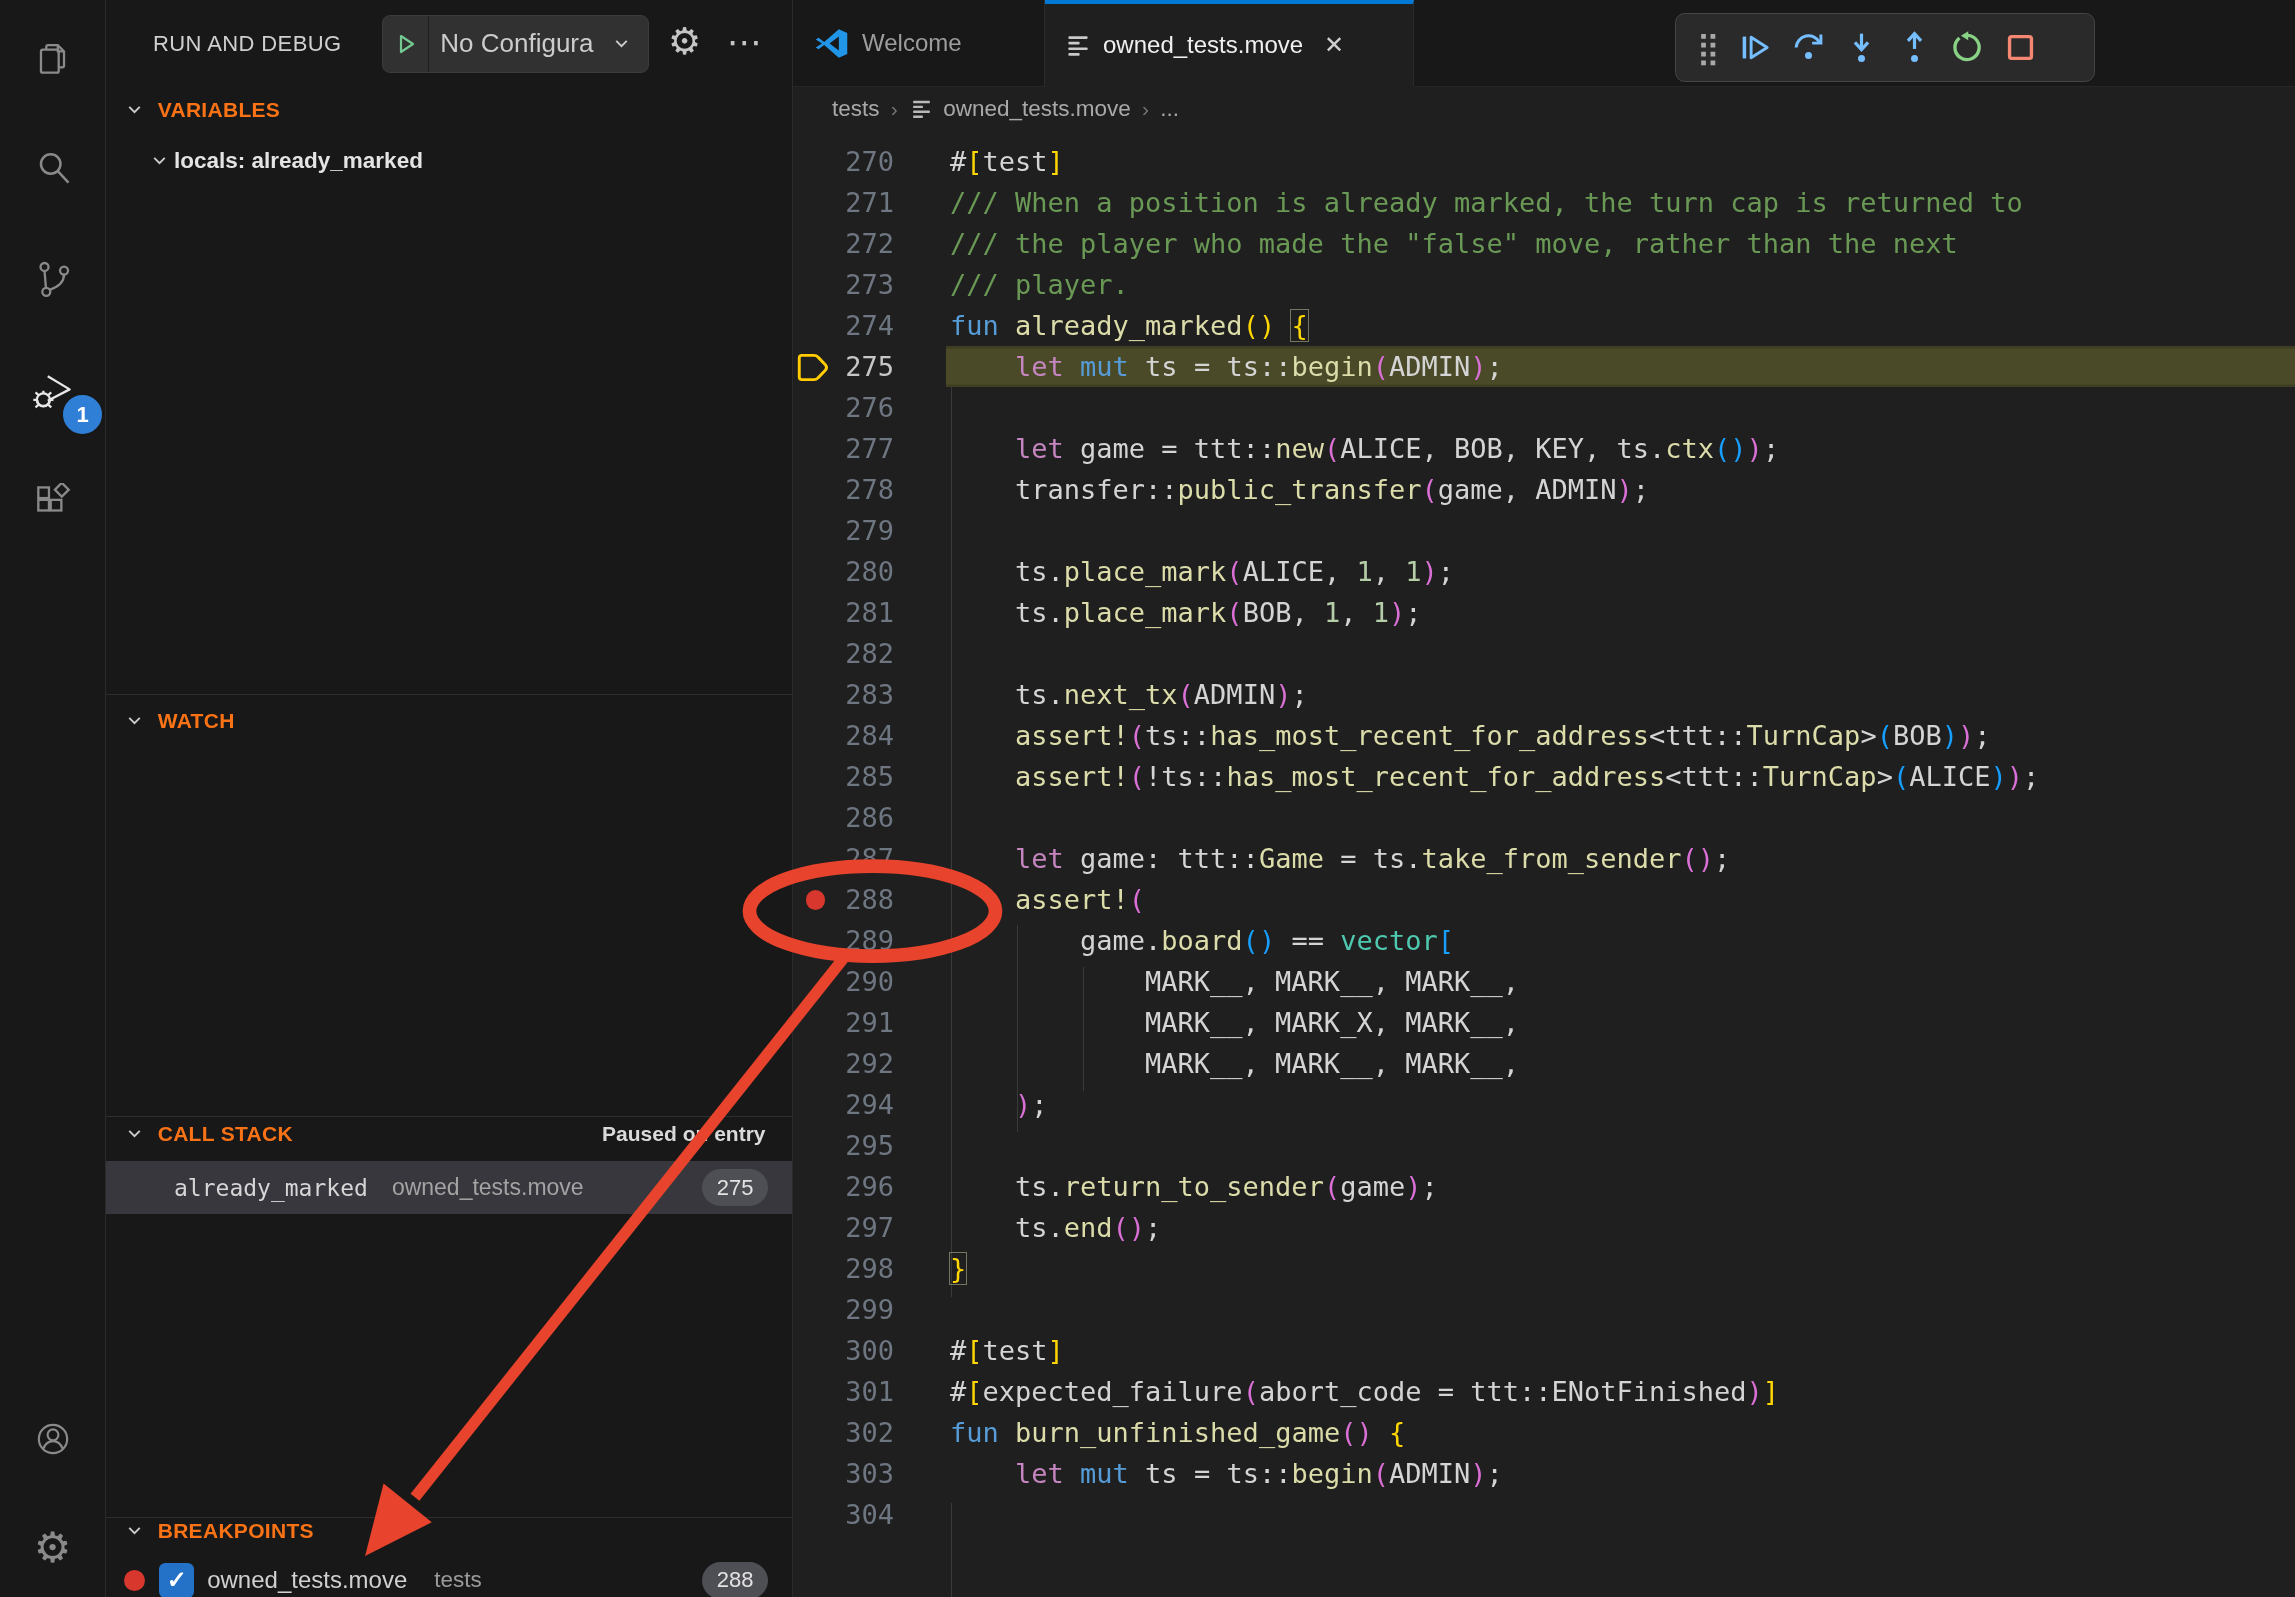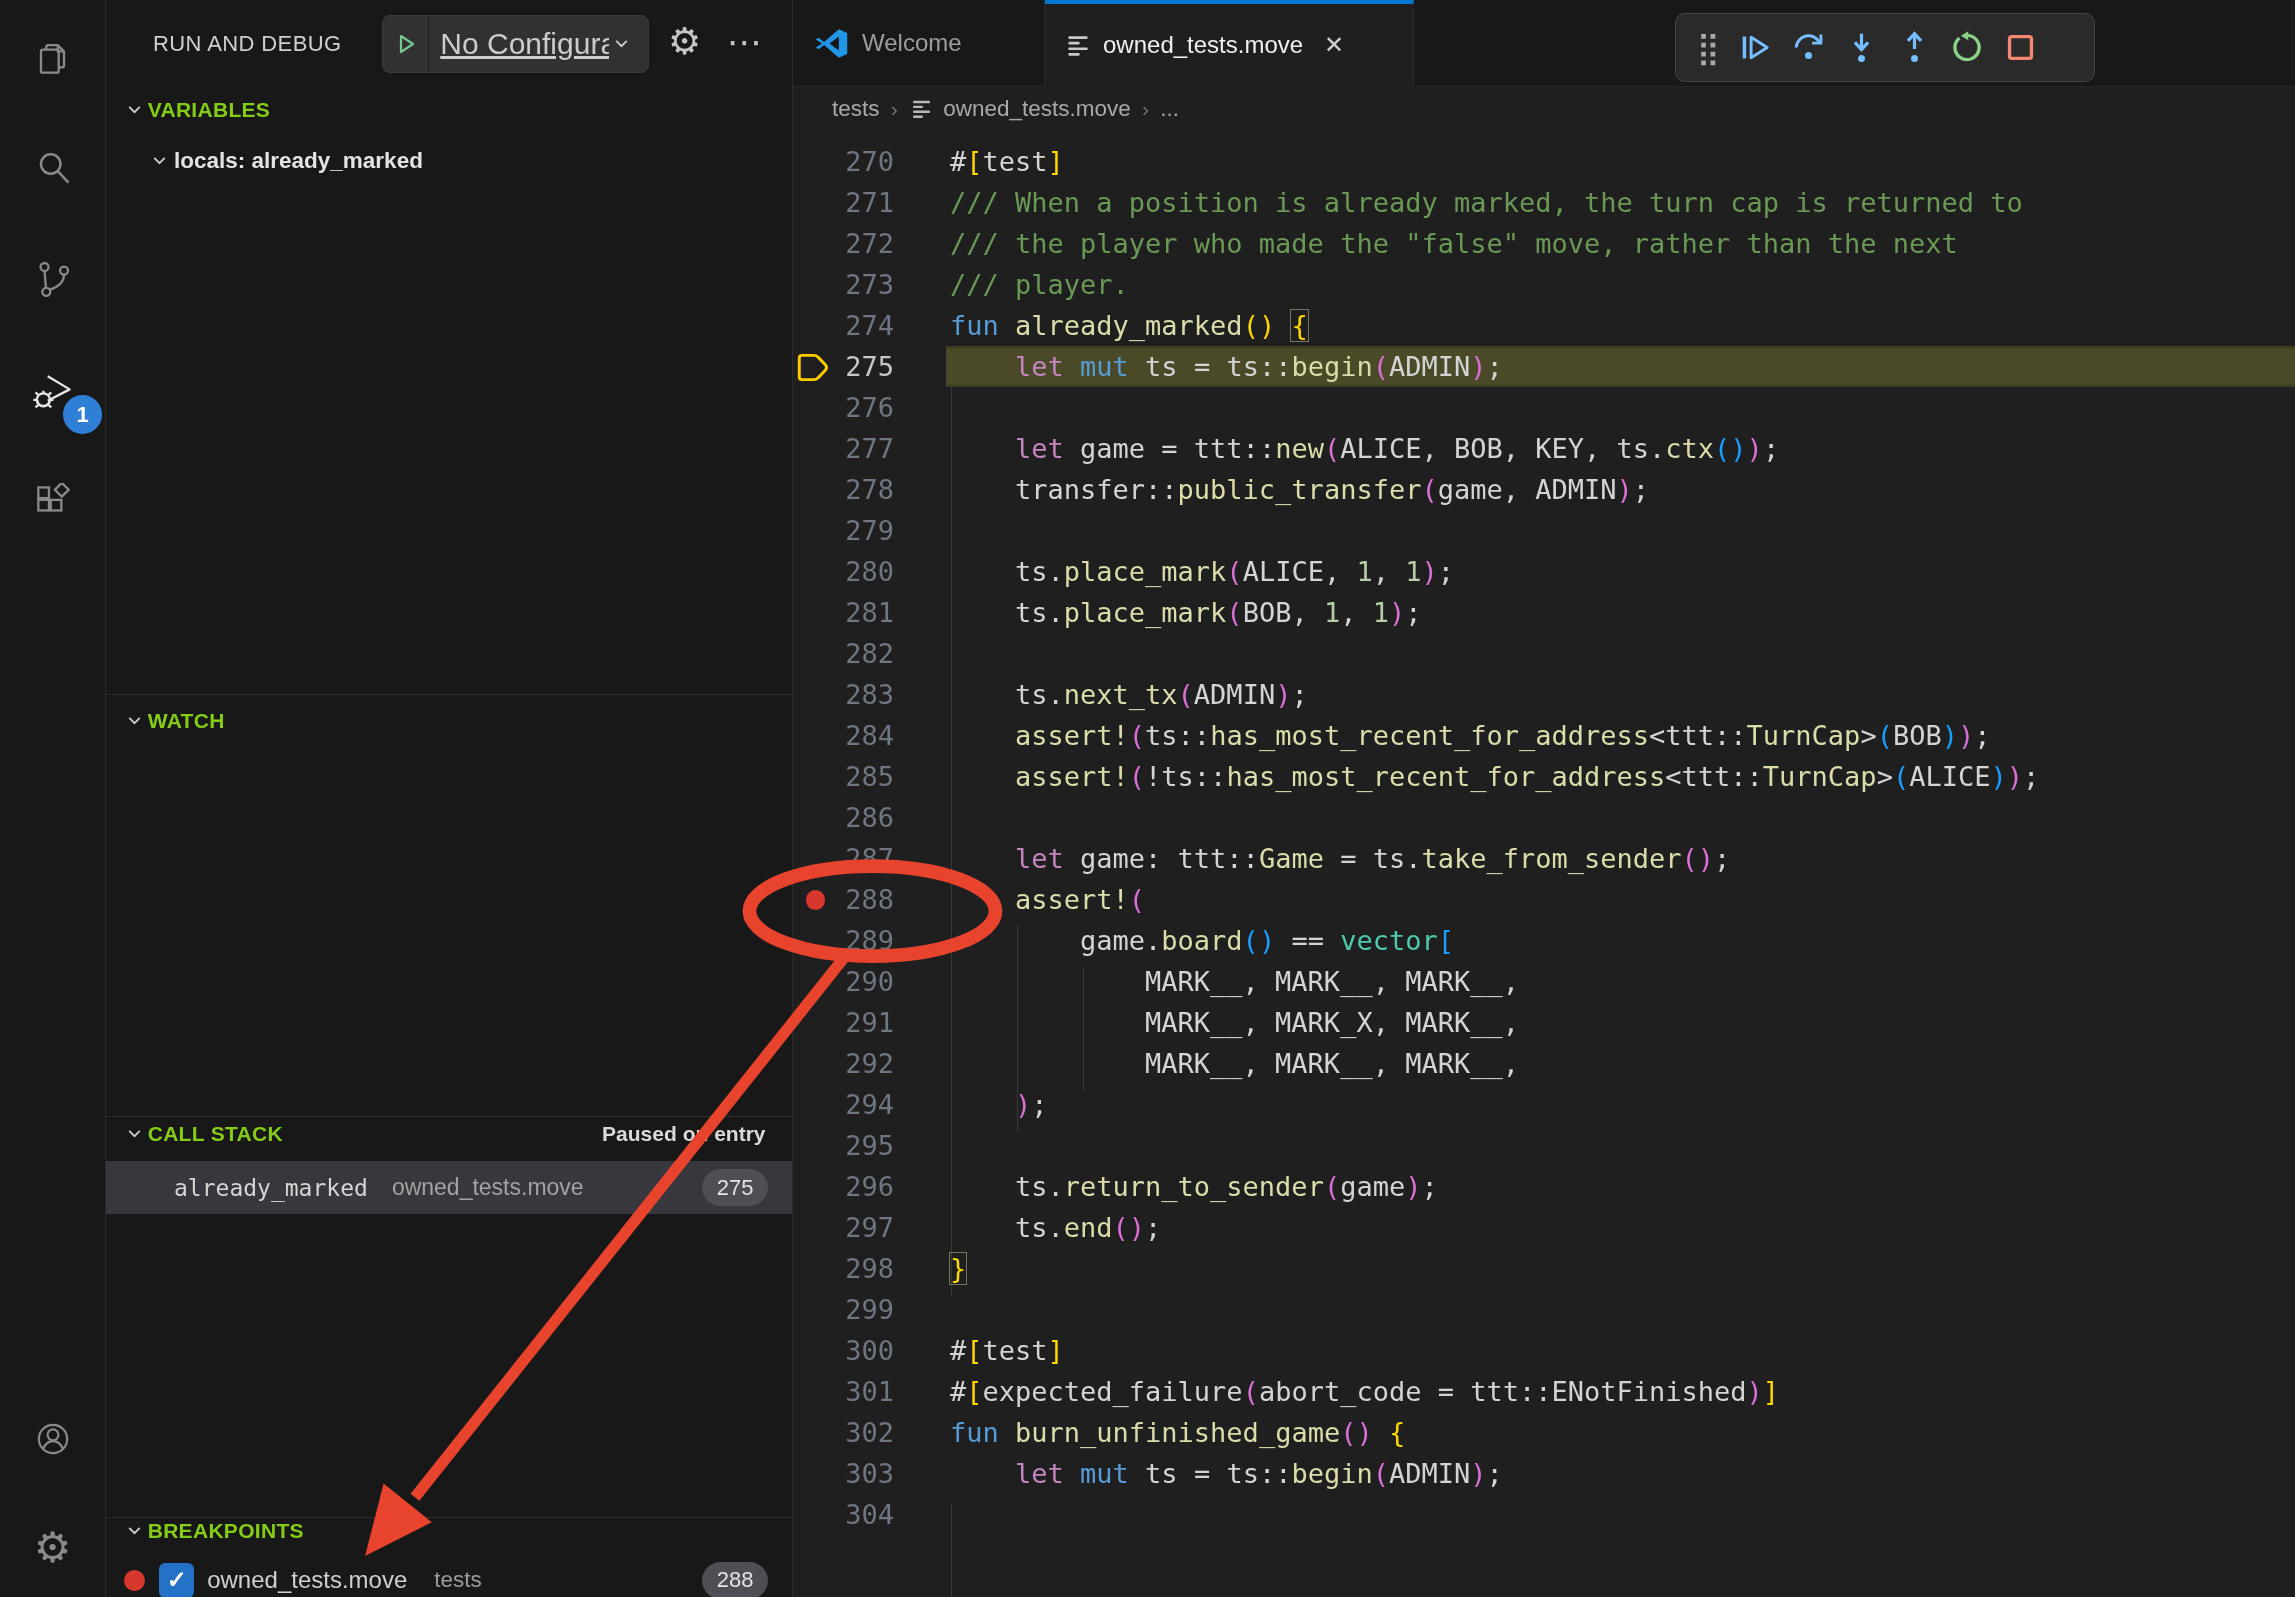--- a/index.html
+++ b/index.html
@@ -21,30 +21,30 @@
 
   
   .sidebar{position:absolute;left:106px;top:0;width:686px;height:1597px;
            background:var(--bg-side);border-right:0.8px solid var(--border);color:var(--text-ui);}
   .sb-header{position:absolute;left:0;top:0;width:100%;height:86px;}
   .sb-title{position:absolute;left:47px;top:31px;font-size:22px;letter-spacing:0.4px;color:#cfcfcf;}
   .runbtn{position:absolute;left:276px;top:14.5px;width:265px;height:56px;background:#313131;
           border:0.8px solid #3c3c3c;border-radius:8px;display:flex;align-items:center;}
   .runbtn .playseg{width:45px;height:100%;display:flex;align-items:center;justify-content:center;
           border-right:0.8px solid #1f1f1f;}
-  .runbtn .lbl{flex:1;font-size:30px;color:#cccccc;padding-left:11.3px;white-space:nowrap;
-          overflow:hidden;max-width:169px;text-decoration:underline;}
+  .runbtn .lbl{flex:1;font-size:26px;color:#cccccc;padding-left:11.3px;white-space:nowrap;
+          overflow:hidden;max-width:169px;}
   .runbtn .chev{margin:0 8px 0 1.6px;color:#cccccc;}
   .sb-gear{position:absolute;left:553px;top:11.3px;width:51px;height:61px;display:flex;
            align-items:center;justify-content:center;color:#c5c5c5;font-size:37px;}
   .sb-dots{position:absolute;left:611px;top:11.3px;width:56px;height:61px;display:flex;
            align-items:center;justify-content:center;color:#c5c5c5;font-size:35px;letter-spacing:1.6px;}
   .sec-head{position:absolute;left:0;width:100%;height:47px;display:flex;align-items:center;}
   .sec-head .chev{margin-left:17.7px;color:#cccccc;}
-  .sec-head .t{margin-left:3px;font-size:21px;font-weight:bold;color:#84cc16;letter-spacing:0.3px;}
+  .sec-head .t{margin-left:13px;font-size:21px;font-weight:bold;color:#f97316;letter-spacing:0.3px;}
   .sec-head .right{margin-left:auto;margin-right:26.5px;font-size:21px;font-weight:bold;color:#dadada;}
   .sep{position:absolute;left:0;width:100%;height:0.8px;background:#2e2e2e;}
   .locals-row{position:absolute;left:0;top:137px;width:100%;height:47px;display:flex;align-items:center;}
   .locals-row .chev{margin-left:43px;color:#cccccc;}
   .locals-row .t{margin-left:4px;font-size:22.5px;font-weight:bold;color:#e4e4e4;}
   .cs-row{position:absolute;left:0;top:1161px;width:100%;height:53px;background:var(--selected-row);
           display:flex;align-items:center;}
   .cs-row .fname{margin-left:68px;font-family:"DejaVu Sans Mono",monospace;font-size:23px;color:#d6d6d6;}
   .cs-row .ffile{margin-left:24px;font-size:23px;color:#a3a3a3;}
   .pill{margin-left:auto;margin-right:24px;min-width:35px;height:37px;padding:0 14.5px;border-radius:18.5px;

